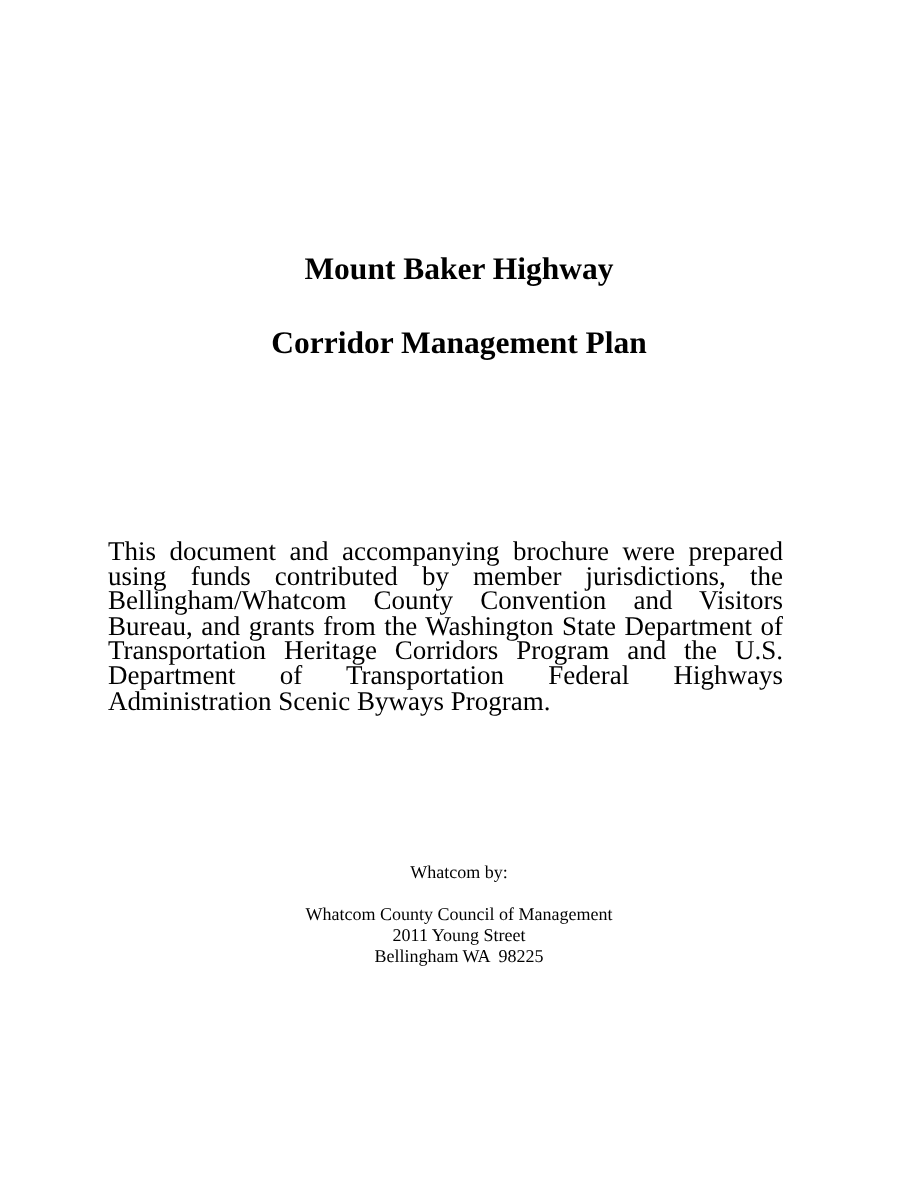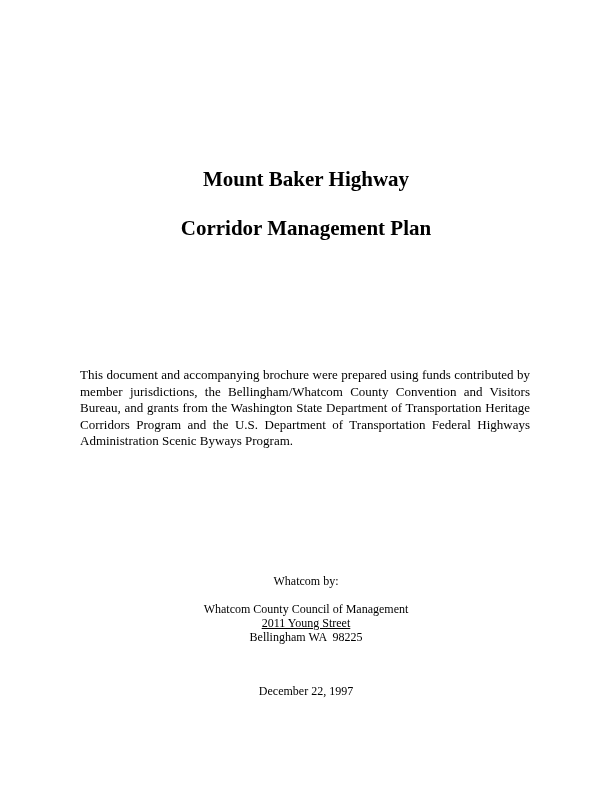--- a/index.html
+++ b/index.html
@@ -32,24 +32,24 @@
       line-height: 24px;
       margin: 0;
     }
     .title-1 { top: 167px; }
     .title-2 { top: 216px; }
     .body-para {
       position: absolute;
       left: 72px;
       top: 359px;
       width: 450px;
-      font-size: 13px;
+      font-size: 18px;
       line-height: 16.6px;
       text-align: justify;
-      margin: 8px;
+      margin: 0;
     }
     .center-line {
       position: absolute;
       left: 0;
       width: 612px;
       text-align: center;
       font-size: 12px;
       line-height: 14px;
       margin: 0;
     }
@@ -65,18 +65,17 @@
 <div class="page">
   <h1 class="title title-2">Corridor Management Plan</h1>
   <h1 class="title title-1">Mount Baker Highway</h1>
 
   <p class="body-para">This document and accompanying brochure were prepared using funds contributed by member jurisdictions, the Bellingham/Whatcom County Convention and Visitors Bureau, and grants from the Washington State Department of Transportation Heritage Corridors Program and the U.S. Department of Transportation Federal Highways Administration Scenic Byways Program.</p>
 
   <p class="center-line prepared-by">Whatcom by:</p>
 
   <div>
     <p class="center-line org-name">Whatcom County Council of Management</p>
-    <p class="center-line org-street" style="white-space: pre; text-decoration: underline;">2011 Young Street</p>
+    <p class="center-line org-street" style="white-space: pre;">2011 Young Street</p>
     <p class="center-line org-city" style="white-space: pre;">Bellingham WA  98225</p>
   </div>
 
-  <p class="center-line doc-date">December 22, 1997</p>
 </div>
 
 </body></html>

